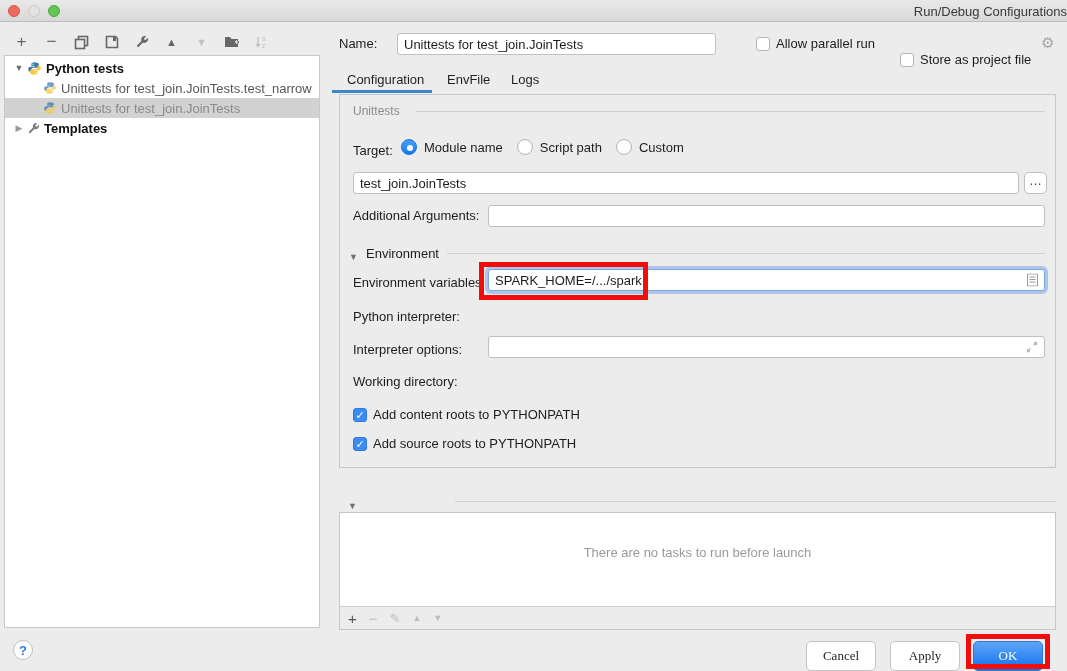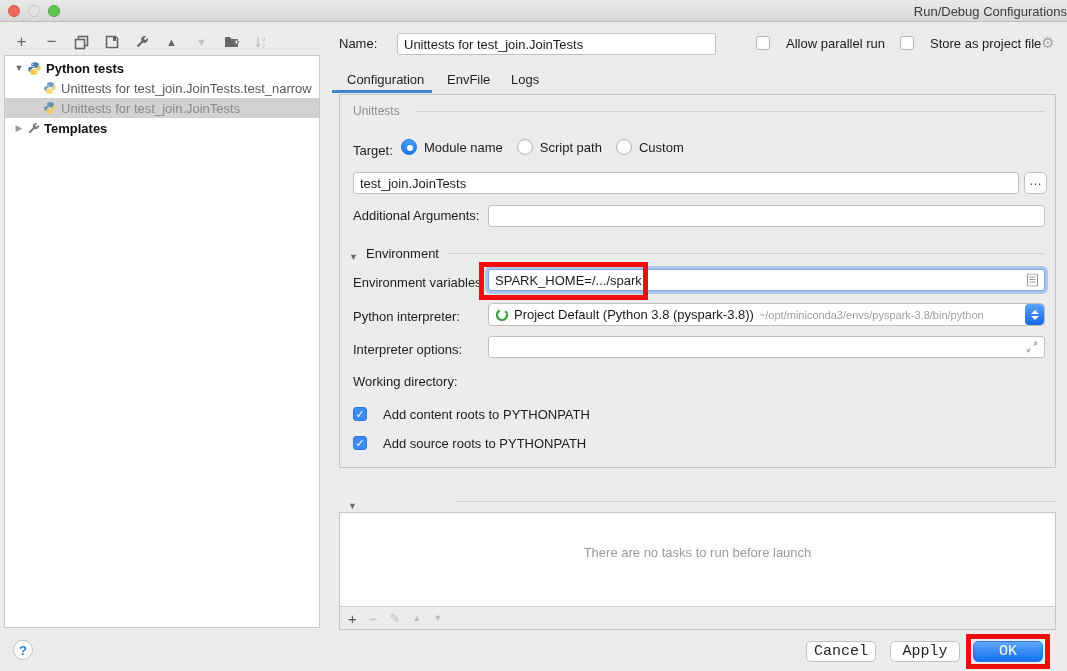--- a/index.html
+++ b/index.html
@@ -49,21 +49,21 @@
   .fld {
     background:#fff; border:1px solid #c0c0c0; border-radius:3px;
     font-family:"Liberation Sans",sans-serif; font-size:13px; color:#1c1c1c;
     padding:0 6px; height:22px; width:100%; outline:none;
   }
   .lbl { font-size:13px; color:#1c1c1c; white-space:nowrap; }
 
   
   .cb { width:14px; height:14px; border:1px solid #b6b6b6; border-radius:3px; background:#fff; flex:0 0 auto; }
   .cb.checked { background:#3d8cf5; border-color:#2f7ae0; color:#fff; font-size:11px; line-height:13px; text-align:center; }
-  .cbrow { display:flex; gap:16px; }
+  .cbrow { display:flex; align-items:center; gap:6px; }
   .gear { color:#a6a6a6; font-size:15px; }
 
   
   .tab { font-size:13px; color:#1f1f1f; }
   .tab-underline { background:#3e86c9; height:3px; }
 
   
   .config-panel {
     position:absolute; left:339px; top:94px; width:717px; height:374px;
     background:#ececec; border:1px solid #c6c6c6;
@@ -110,22 +110,22 @@
   .tasks-toolbar {
     position:absolute; left:0; right:0; bottom:0; height:23px; background:#ececec;
     border-top:1px solid #cfcfcf; display:flex; align-items:center; gap:12px; padding-left:8px;
   }
   .tti { font-size:13px; color:#555; }
   .tti.disabled { color:#bdbdbd; }
   .tti.tri2 { font-size:9px; }
 
   
   .btn {
-    height:21px; border-radius:5px; border:1px solid #c3c3c3; background:#fff;
-    font-family:Liberation Mono, monospace; font-size:15px; color:#262626;
+    height:30px; border-radius:5px; border:1px solid #c3c3c3; background:#fff;
+    font-family:Liberation Serif, serif; font-size:13px; color:#262626;
     display:flex; align-items:center; justify-content:center;
   }
   .btn-primary {
     background:linear-gradient(#5fa6f8,#1170ef); border-color:#2e76d8; color:#fff;
   }
   .help-btn {
     width:20px; height:20px; border-radius:50%; background:#fff; border:1px solid #c0c0c0;
     color:#2e7ce0; font-weight:bold; font-size:13px; display:flex; align-items:center; justify-content:center;
   }
 
@@ -223,21 +223,21 @@
     <span class="t-bold">Templates</span>
   </div>
 </div>
 
 <div class="abs lbl" style="left:339px; top:36px;">Name:</div>
 <input class="abs fld" style="left: 397px; top: 33px; width: 319px;" value="Unittests for test_join.JoinTests">
 <div class="abs cbrow" style="left:756px; top:36px;">
   <span class="cb"></span>
   <span class="lbl">Allow parallel run</span>
 </div>
-<div class="abs cbrow" style="left:900px; top:36px;">
+<div class="abs cbrow" style="left:900px; top:52px;">
   <span class="cb"></span>
   <span class="lbl">Store as project file</span>
 </div>
 <span class="abs gear" style="left:1041px; top:34px;">⚙</span>
 
 <div class="abs tab" style="left:347px; top:72px;">Configuration</div>
 <div class="abs tab" style="left:447px; top:72px;">EnvFile</div>
 <div class="abs tab" style="left:511px; top:72px;">Logs</div>
 <div class="abs tab-underline" style="left:332px; top:90px; width:100px;"></div>
 
@@ -271,33 +271,20 @@
     <input class="fld env-focus" value="SPARK_HOME=/.../spark" style="">
     <span class="fld-icon">
       <svg width="11" height="13" viewBox="0 0 11 13">
           <rect x="0.5" y="0.5" width="10" height="12" fill="#fff" stroke="#9a9a9a"></rect>
           <path d="M2.5 3.5h6M2.5 6h6M2.5 8.5h6" stroke="#9a9a9a" stroke-width="1.1"></path>
         </svg>
     </span>
   </div>
 
   <div class="abs lbl" style="left:13px; top:214px;">Python interpreter:</div>
-  <div class="abs combo" style="left:148px; top:208px; width:557px;">
-    <span style="display:flex; margin-right:5px;">
-      <svg width="14" height="14" viewBox="0 0 14 14">
-          <circle cx="7" cy="7" r="5" fill="none" stroke="#43a047" stroke-width="2.4" stroke-dasharray="25 7" transform="rotate(-50 7 7)"></circle>
-        </svg>
-    </span>
-    <span>Project Default (Python 3.8 (pyspark-3.8))</span>
-    <span class="combo-path">~/opt/miniconda3/envs/pyspark-3.8/bin/python</span>
-    <span class="stepper">
-        <span class="st-up"></span>
-        <span class="st-dn"></span>
-      </span>
-  </div>
 
   <div class="abs lbl" style="left:13px; top:247px;">Interpreter options:</div>
   <div class="abs" style="left:148px; top:241px; width:557px;">
     <input class="fld" value="" style="">
     <span class="fld-icon">
       <svg width="12" height="12" viewBox="0 0 12 12">
           <path d="M7.5 4.5l3-3M10.5 4V1.5H8M4.5 7.5l-3 3M1.5 8v2.5H4" fill="none" stroke="#b8b8b8" stroke-width="1.3"></path>
         </svg>
     </span>
   </div>

